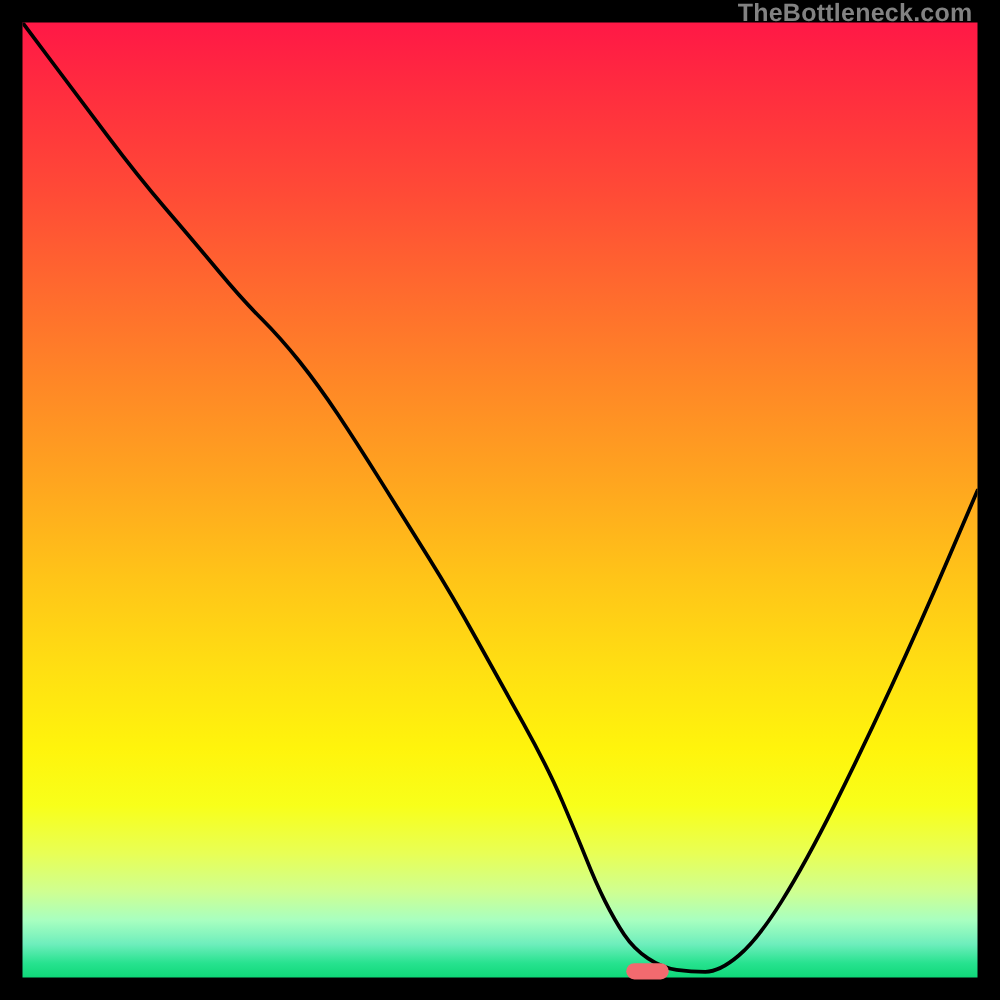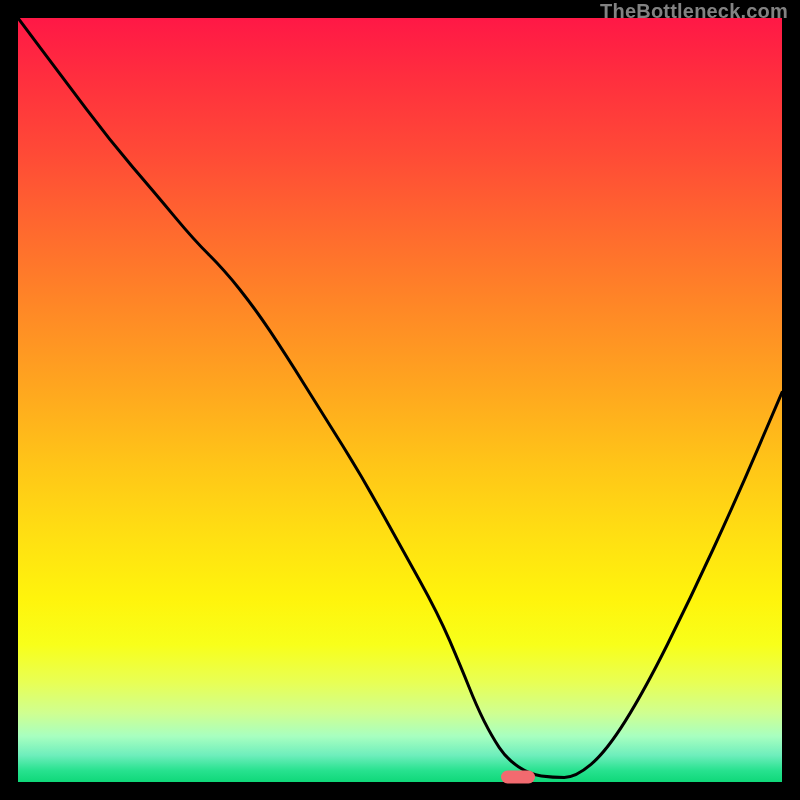--- a/index.html
+++ b/index.html
@@ -60,21 +60,21 @@
     position: absolute;
     width: 34px;
     height: 13px;
     border-radius: 7px;
     background: #f26a6f;
     transform: translate(-50%, -50%);
   }
   .watermark {
     position: absolute;
     top: 0px;
-    right: 12px;
+    right: 22px;
     font-family: Arial, Helvetica, sans-serif;
     font-size: 20px;
     font-weight: 600;
     color: #828282;
     letter-spacing: 0.2px;
   }
 </style>
 </head>
 <body>
 <div class="frame">

